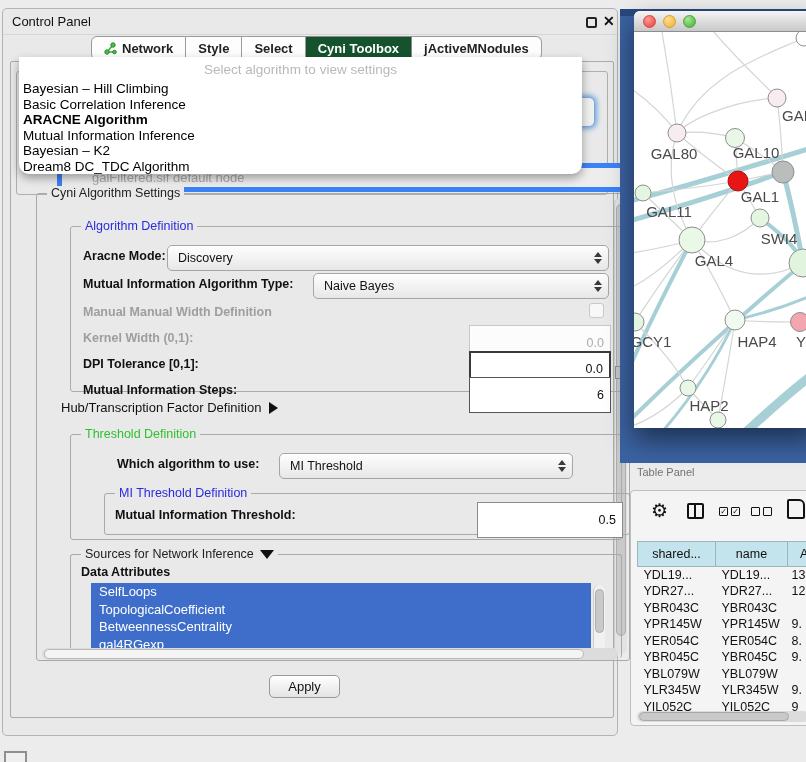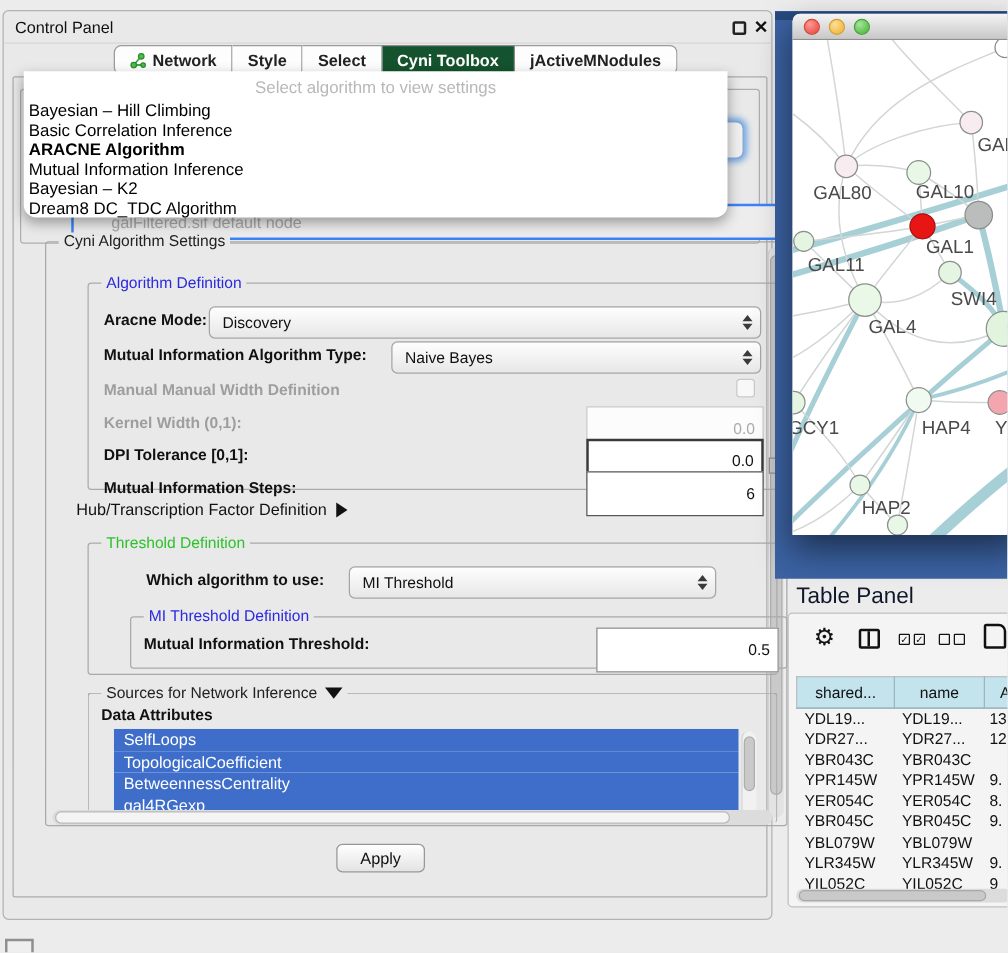--- a/index.html
+++ b/index.html
@@ -28,21 +28,21 @@
   .inner { position:absolute; left:7px; top:52px; width:604px; height:657px;
            background:#E9E9E9; border:1px solid #ACACAC; border-radius:2px; }
 
   
   .ghost-grp { position:absolute; left:13px; top:62px; width:592px; height:124px;
                border:1px solid #AFAFAF; border-radius:3px; background:#E9E9E9; }
   .ghost-focus { position:absolute; left:318px; top:88px; width:274px; height:30px;
                  border:1px solid #7FA9DB; border-radius:6px; background:#F0F0F0;
                  box-shadow:0 0 5px 2px rgba(94,152,222,.85); }
   .ghost-combo { position:absolute; left:54px; top:154px; width:609px; height:29px;
-                 border:2px solid #3b82f6; border-radius:6px; background:#EDEDED;
+                 border:5px solid #3b82f6; border-radius:6px; background:#EDEDED;
                  display:flex; align-items:center; padding-left:30px;
                  font-size:13px; color:#A8A8A8; }
 
   
   .overlay { position:absolute; left:16px; top:48px; width:563px; height:117px; z-index:30;
              background:#FFFFFF; border-radius:0 0 10px 10px;
              box-shadow:0 4px 10px rgba(0,0,0,.35); }
   .ov-ph { position:absolute; left:0; top:5px; width:100%; text-align:center;
            font-size:13.5px; color:#B8B8B8; }
   .algo-list { position:absolute; left:4px; top:24px; width:555px; }
@@ -104,21 +104,21 @@
   #netwin { position:absolute; left:634px; top:11px; width:182px; height:417px;
             border-radius:6px 6px 0 0; box-shadow:0 12px 26px rgba(0,0,0,.5); overflow:hidden; background:#FFF; }
   .titlebar { position:absolute; left:0; top:0; width:100%; height:21px;
               background:linear-gradient(#F4F4F4,#C8C8C8); border-bottom:1px solid #8E8E8E; }
   .light { position:absolute; top:4px; width:13px; height:13px; border-radius:50%; cursor:pointer; }
   .lred   { left:9px;  background:radial-gradient(circle at 35% 30%, #FC9B94, #EE5A51 70%); border:1px solid #D3453D; }
   .lyellow{ left:29px; background:radial-gradient(circle at 35% 30%, #FCDE9A, #F5BD47 70%); border:1px solid #D29E35; }
   .lgreen { left:49px; background:radial-gradient(circle at 35% 30%, #A8E39A, #5EC14F 70%); border:1px solid #47A23B; }
   .canvas { position:absolute; left:0; top:21px; width:182px; height:396px; background:#FFF; }
 
-  #tp-title { position:absolute; left:637px; top:466px; font-size:18px; color:#0f172a; }
+  #tp-title { position:absolute; left:637px; top:466px; font-size:11px; color:#737373; }
 
   #tpanel { position:absolute; left:630px; top:490px; width:184px; height:236px;
             background:#F4F4F4; border:1px solid #BFBFBF; border-radius:4px; overflow:hidden; }
   .gear { position:absolute; left:20px; top:10px; font-size:19px; color:#111; cursor:pointer; line-height:1; }
   .colsicon { position:absolute; left:56px; top:12px; width:17px; height:16px; border:2px solid #111; border-radius:2px; cursor:pointer; }
   .colsicon::after { content:""; position:absolute; left:5px; top:0; width:2px; height:12px; background:#111; }
   .ckpair { position:absolute; top:16px; display:flex; gap:3px; cursor:pointer; }
   .ck { width:9px; height:9px; border:1.5px solid #111; border-radius:1px; font-size:8px; line-height:8px; color:#111; text-align:center; }
   .docicon { position:absolute; left:156px; top:8px; width:18px; height:20px; border:2px solid #111; border-radius:2px 6px 2px 2px; cursor:pointer; }
 

